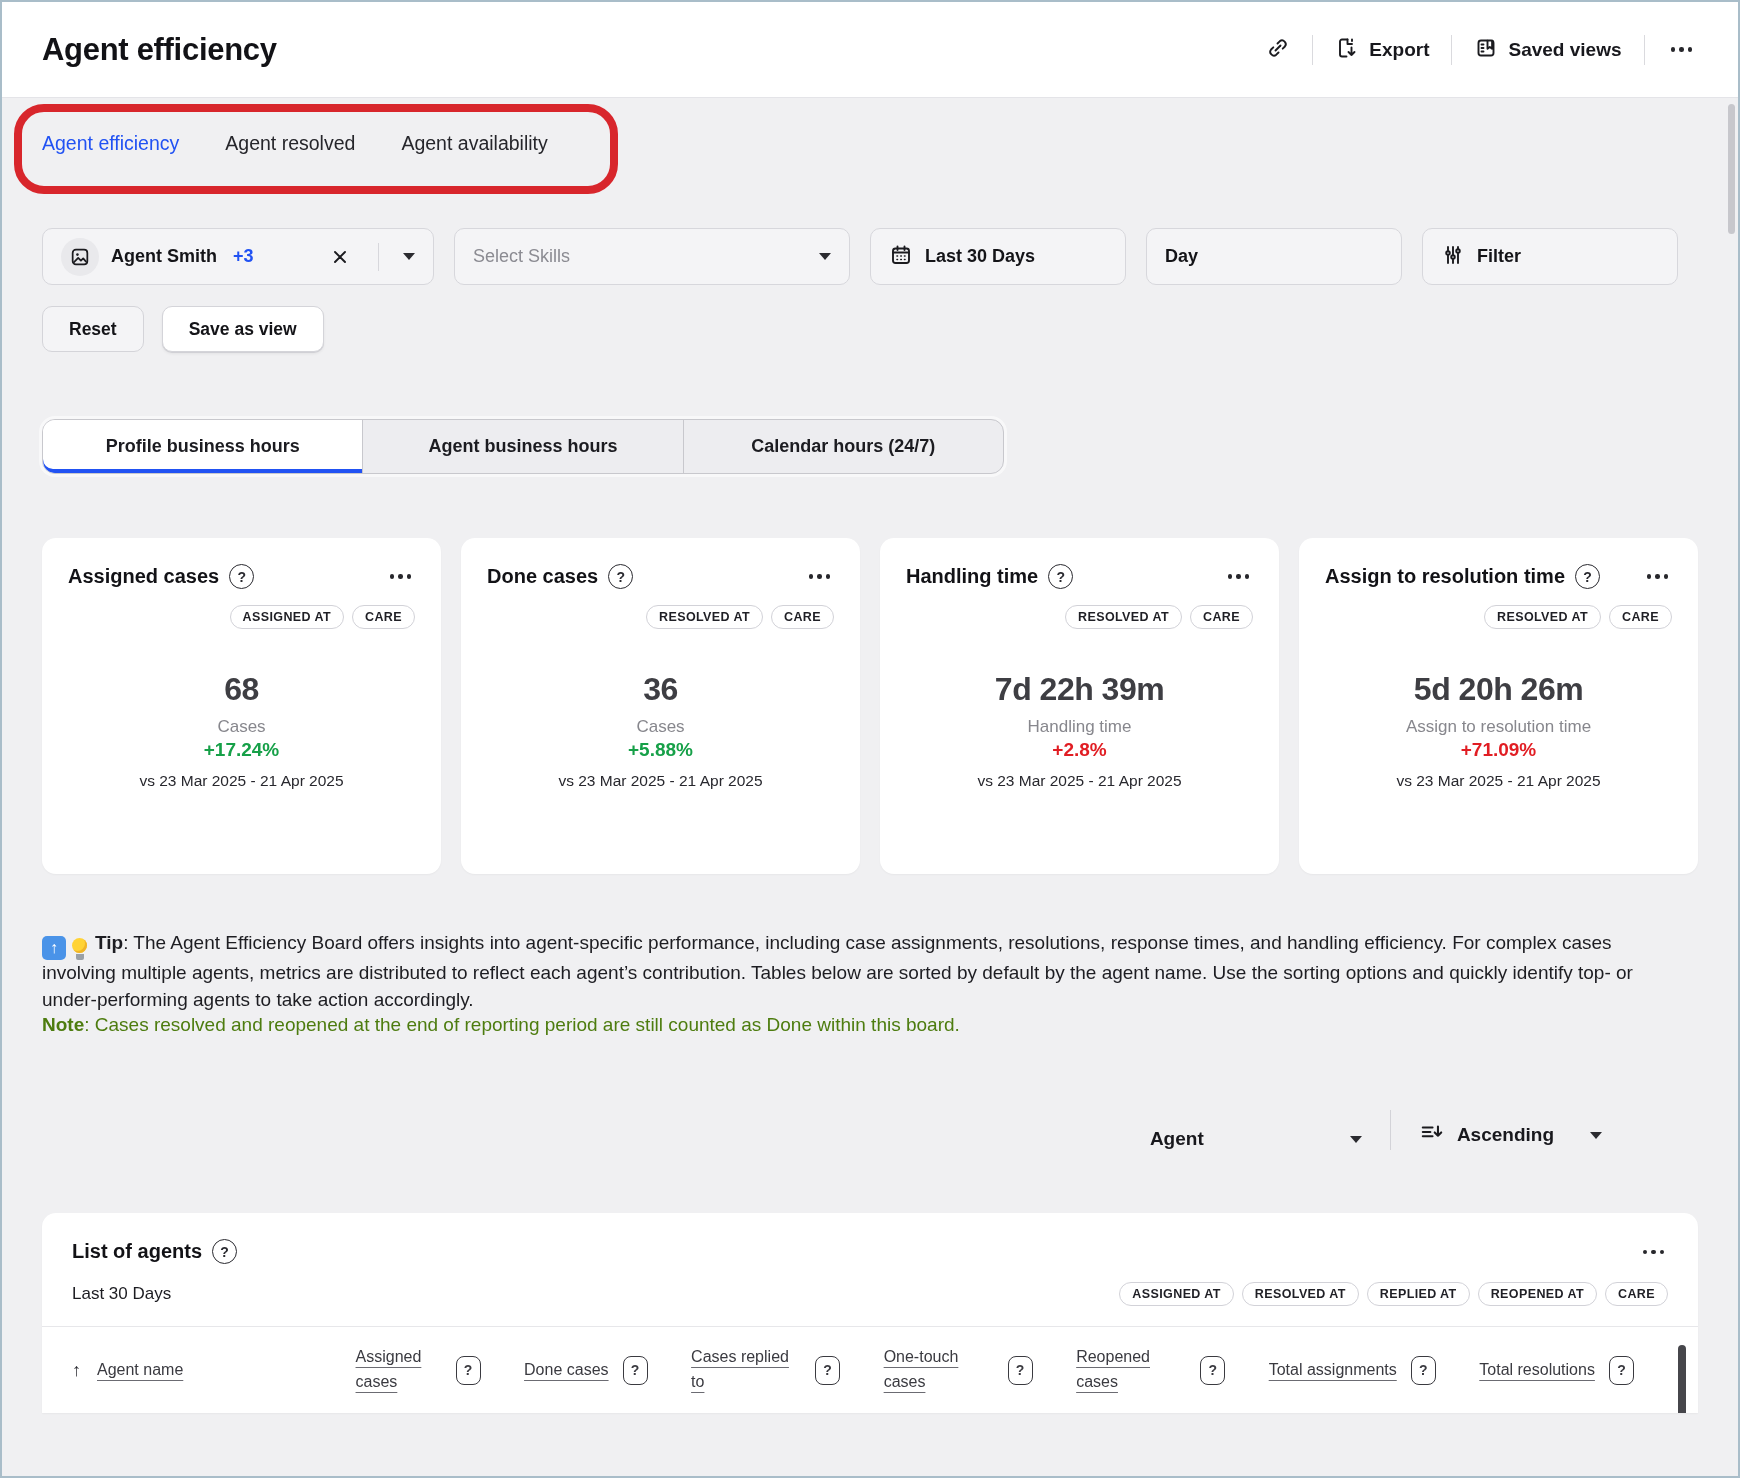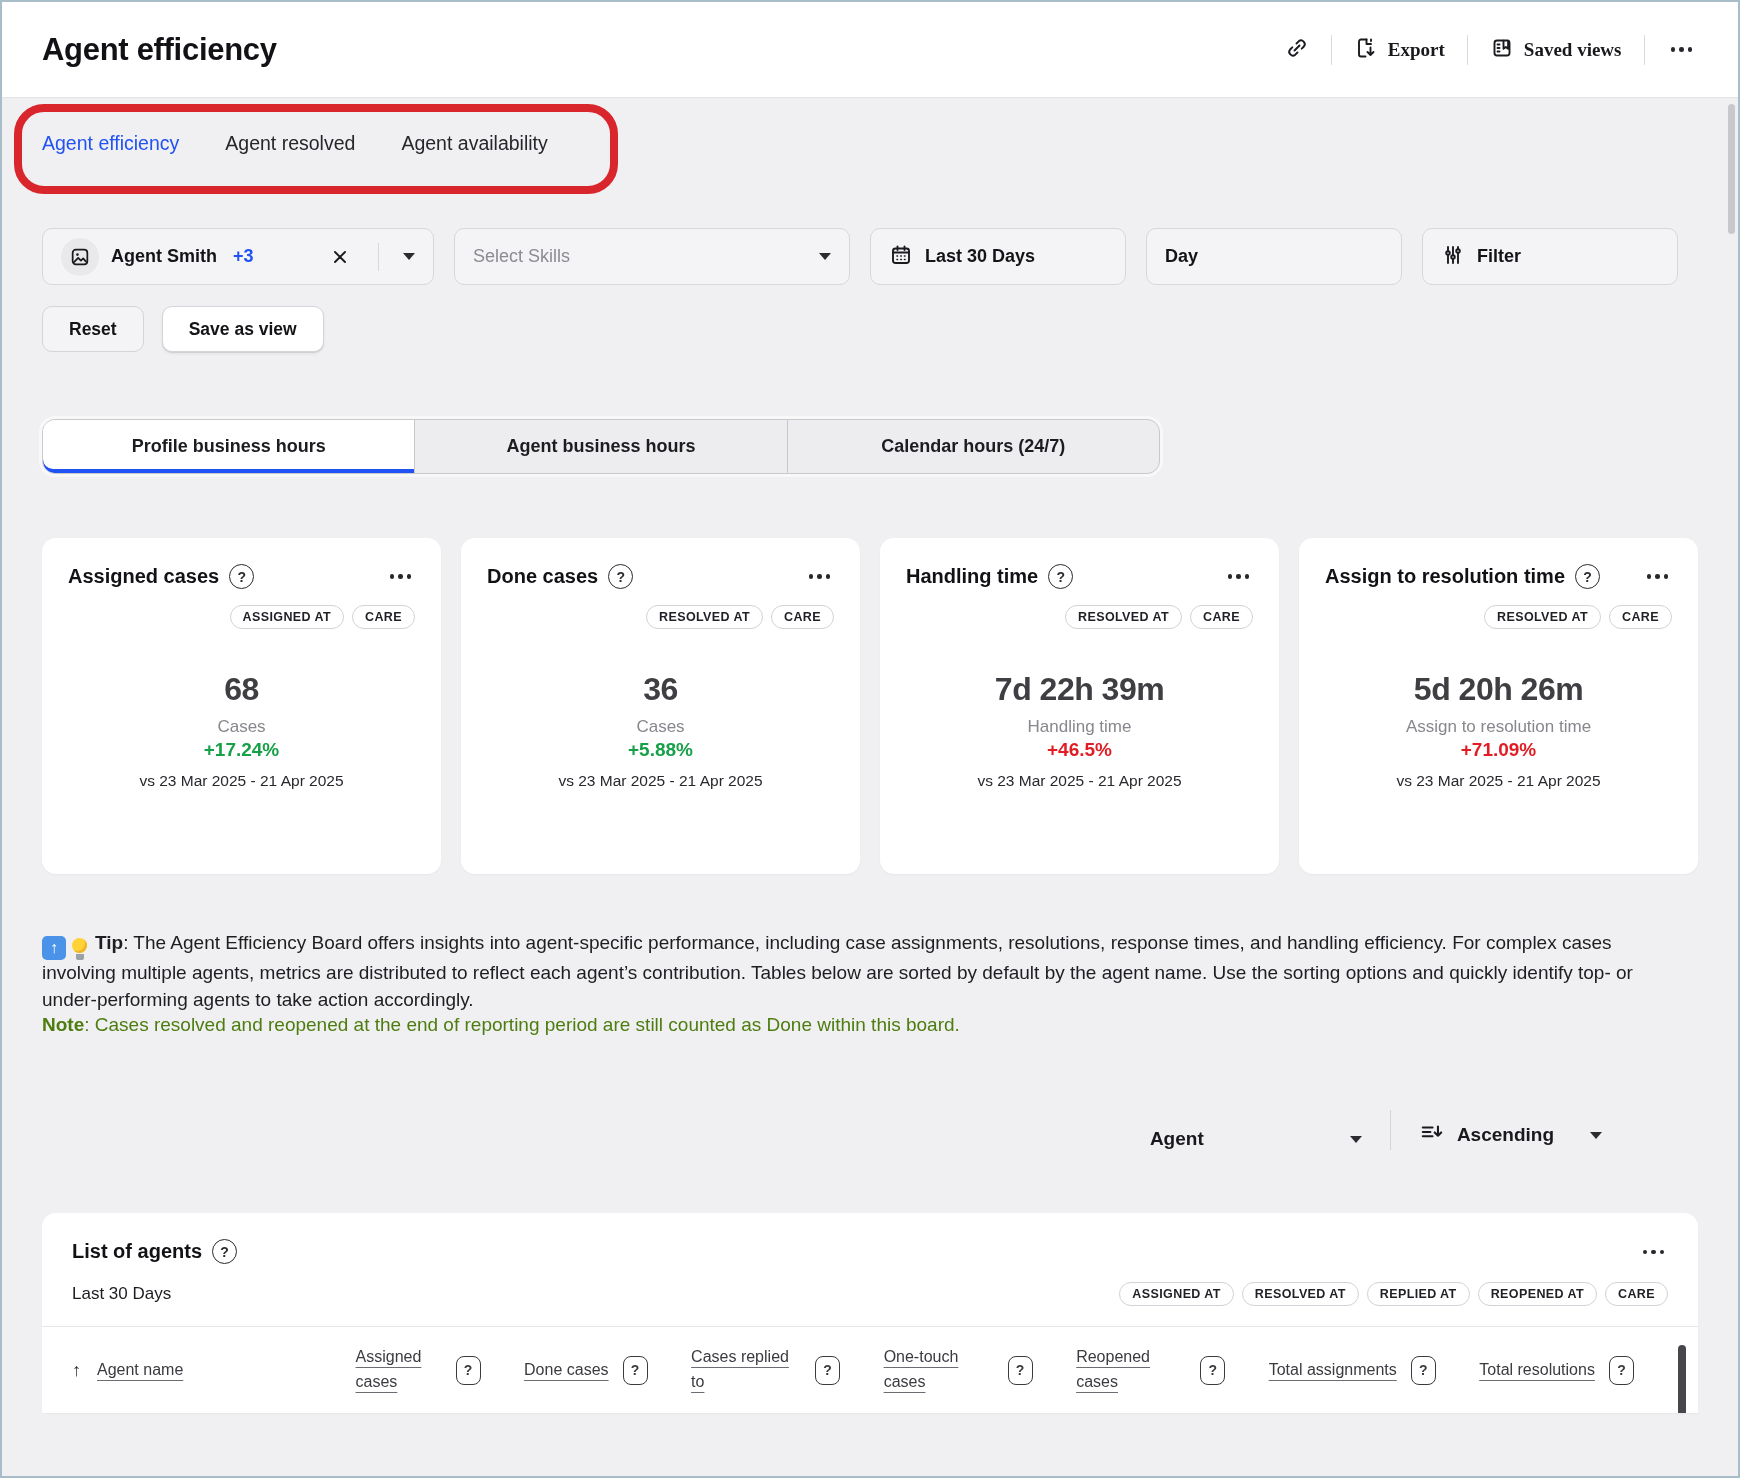--- a/index.html
+++ b/index.html
@@ -14,21 +14,21 @@
   }
   
   .topbar {
     height: 96px; background: #fff; border-bottom: 1px solid #e4e4e8;
     display: flex; align-items: center; justify-content: space-between;
     padding: 0 42px 0 40px;
   }
   .page-title { font-size: 31px; font-weight: 700; letter-spacing: -0.3px; color: #121216; }
   .topbar-actions { display: flex; align-items: center; }
   .icon-btn { display: flex; align-items: center; gap: 10px; cursor: pointer; background: none; border: none; font-family: inherit; }
-  .icon-btn .lbl { font-size: 19px; font-weight: 700; color: #18181d; font-family: Liberation Serif, serif; }
+  .icon-btn .lbl { font-size: 19px; font-weight: 700; color: #18181d; }
   .v-sep { width: 1px; height: 30px; background: #dadade; margin: 0 22px; }
   svg.ic { stroke: #1b1b1f; fill: none; stroke-width: 1.9; stroke-linecap: round; stroke-linejoin: round; }
   .dots { display: inline-flex; gap: 4px; align-items: center; padding: 4px; cursor: pointer; }
   .dots i { width: 4.5px; height: 4.5px; border-radius: 50%; background: #27272c; }
   
   .nav-zone { position: relative; height: 104px; padding: 0 40px; }
   .red-box {
     position: absolute; left: 12px; top: 6px; width: 604px; height: 90px;
     border: 8px solid #d8262c; border-radius: 30px; pointer-events: none; z-index: 5;
   }
@@ -55,21 +55,21 @@
   .placeholder { font-size: 18px; color: #8b8b92; }
   .chip-date, .chip-day, .chip-filter { width: 256px; gap: 12px; }
   .btn-row { display: flex; gap: 18px; margin-top: 21px; }
   .btn {
     height: 46px; border-radius: 10px; border: 1px solid #d4d4d9; font-family: inherit;
     font-size: 17.5px; font-weight: 700; color: #141418; padding: 0 26px; cursor: pointer; background: #f4f4f6;
   }
   .btn.elevated { background: #fff; box-shadow: 0 1px 0 #d0d0d5, 0 2px 3px rgba(0,0,0,0.06); }
   
   .hours-tabs {
-    margin-top: 67px; width: 1118px; height: 55px; border: 1px solid #c8c8cd; border-radius: 13px;
+    margin-top: 67px; width: 962px; height: 55px; border: 1px solid #c8c8cd; border-radius: 13px;
     display: flex; overflow: hidden; background: #ededf0; box-shadow: 0 0 0 3px rgba(255,255,255,0.55);
   }
   .hours-tab {
     flex: 1; display: flex; align-items: center; justify-content: center;
     font-size: 18px; font-weight: 700; color: #1c1c21; cursor: pointer; border-left: 1px solid #c8c8cd;
   }
   .hours-tab:first-child { border-left: none; }
   .hours-tab.active { background: #fff; box-shadow: inset 0 -4px 0 #2152f3; border-radius: 0 0 0 10px; }
   
   .cards { display: flex; gap: 20px; margin-top: 64px; }
@@ -311,21 +311,21 @@
             <i></i>
             <i></i>
           </span>
       </div>
       <div class="tag-row">
         <span class="pill">RESOLVED AT</span>
         <span class="pill">CARE</span>
       </div>
       <div class="metric-value">7d 22h 39m</div>
       <div class="metric-unit">Handling time</div>
-      <div class="metric-change down">+46.5%</div>
+      <div class="metric-change down">+2.8%</div>
       <div class="metric-compare">vs 23 Mar 2025 - 21 Apr 2025</div>
     </div>
 
     <div class="card">
       <div class="card-head">
         <span class="card-title">Assign to resolution time</span>
         <span class="help-circle">?</span>
         <span class="dots">
             <i></i>
             <i></i>

